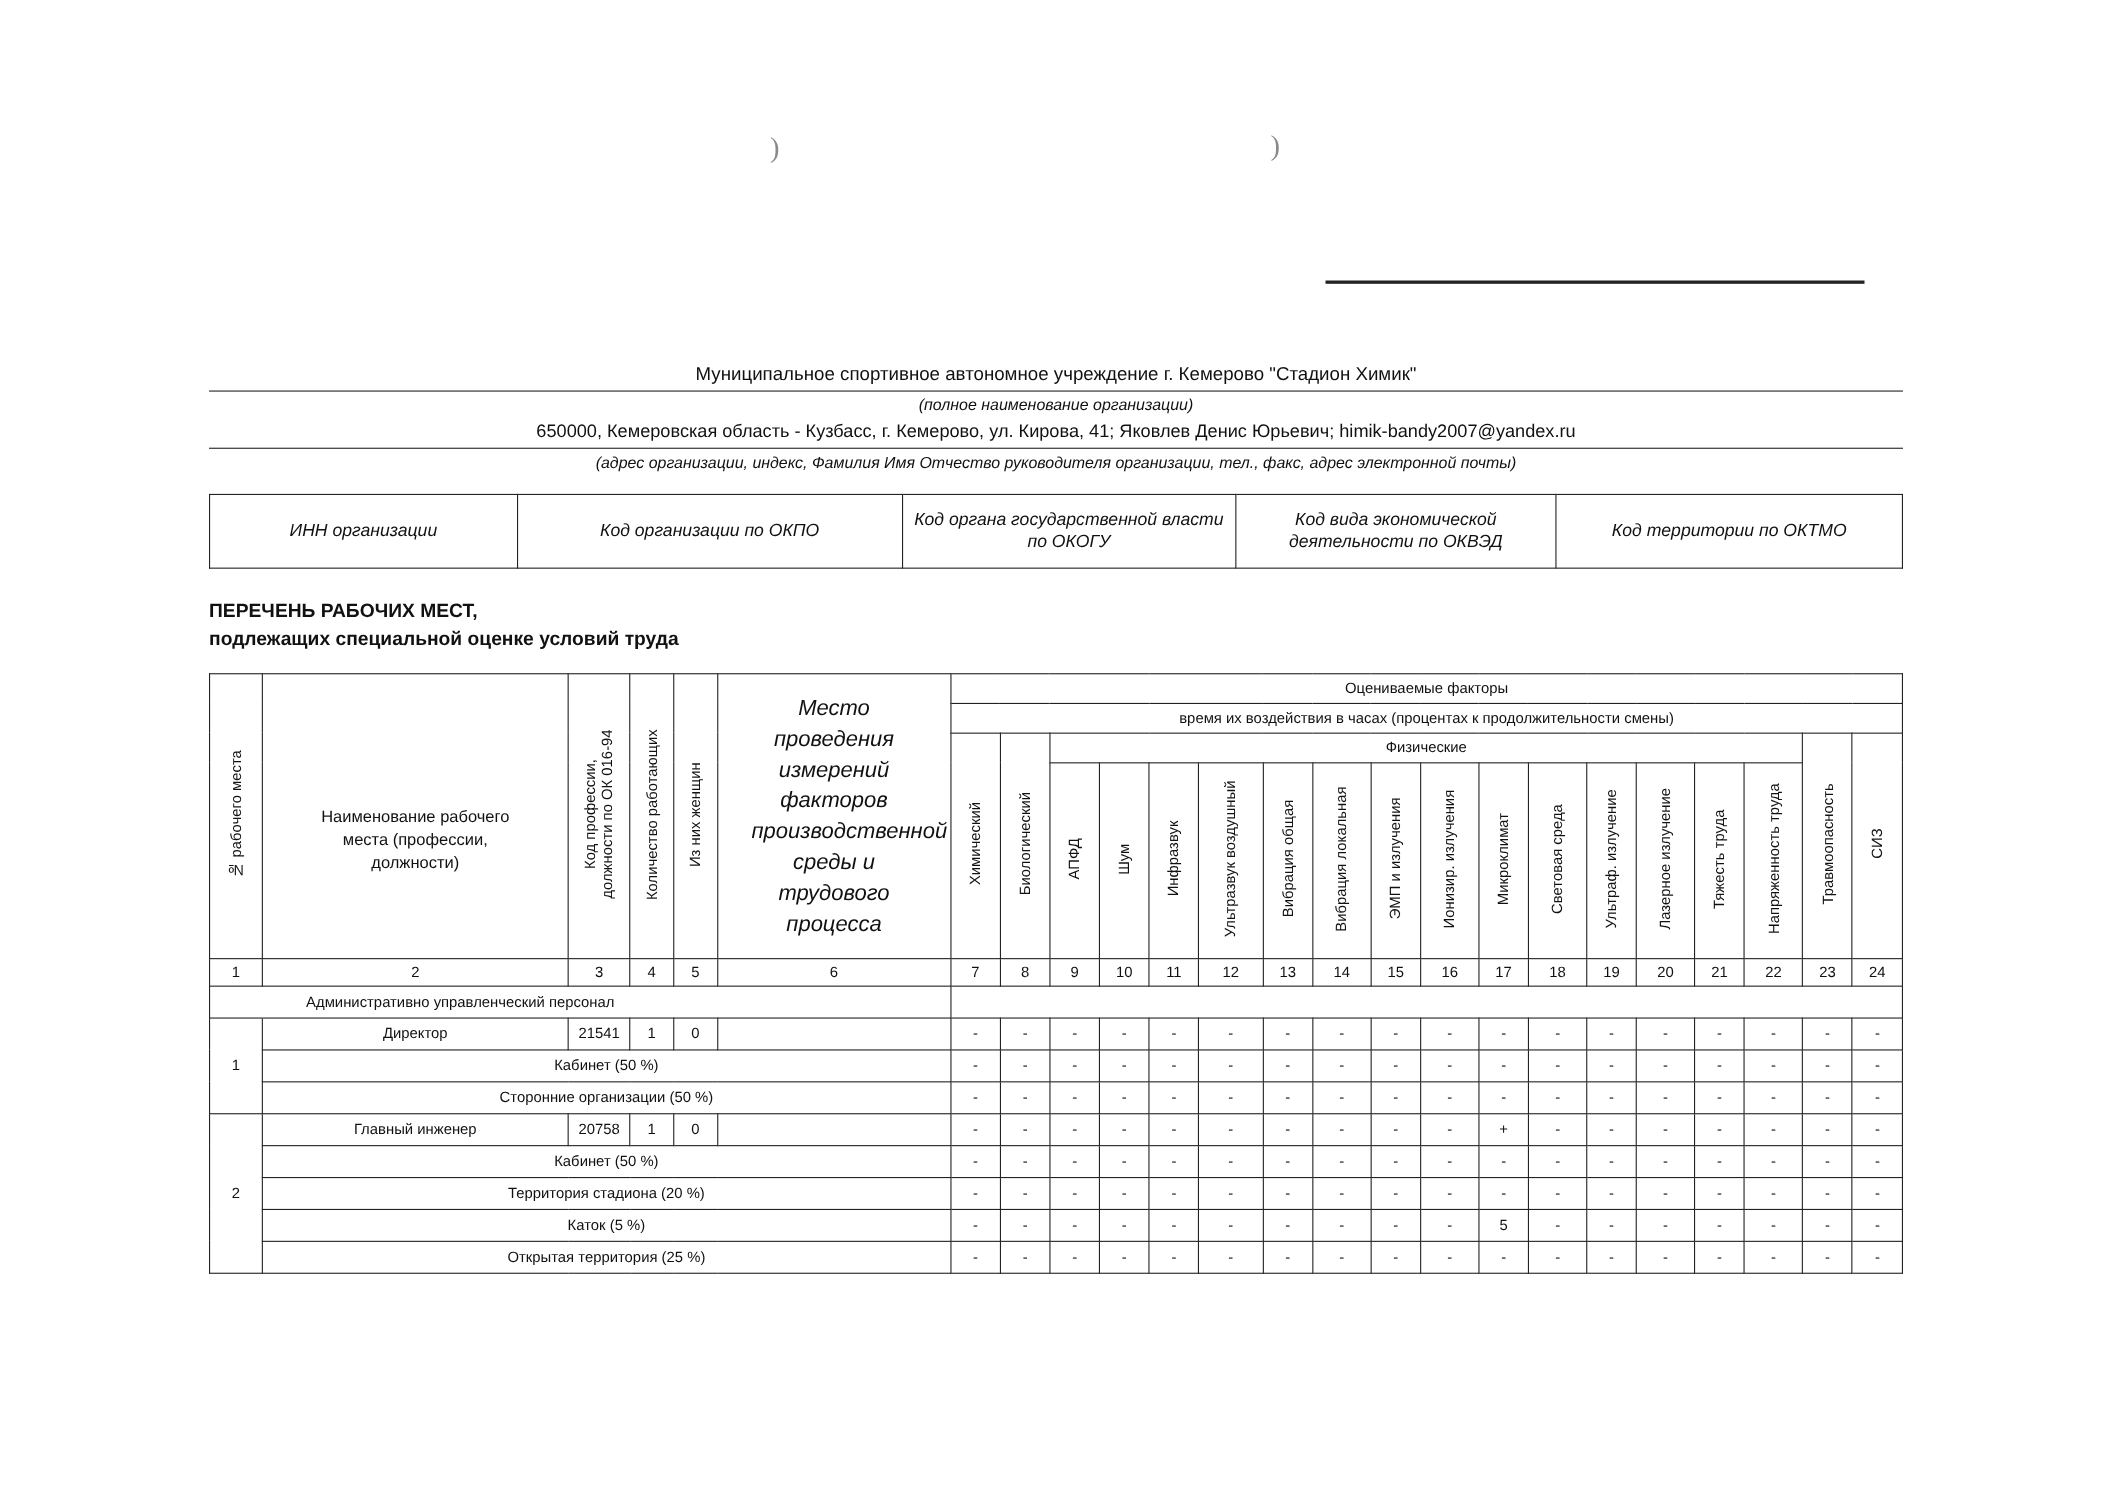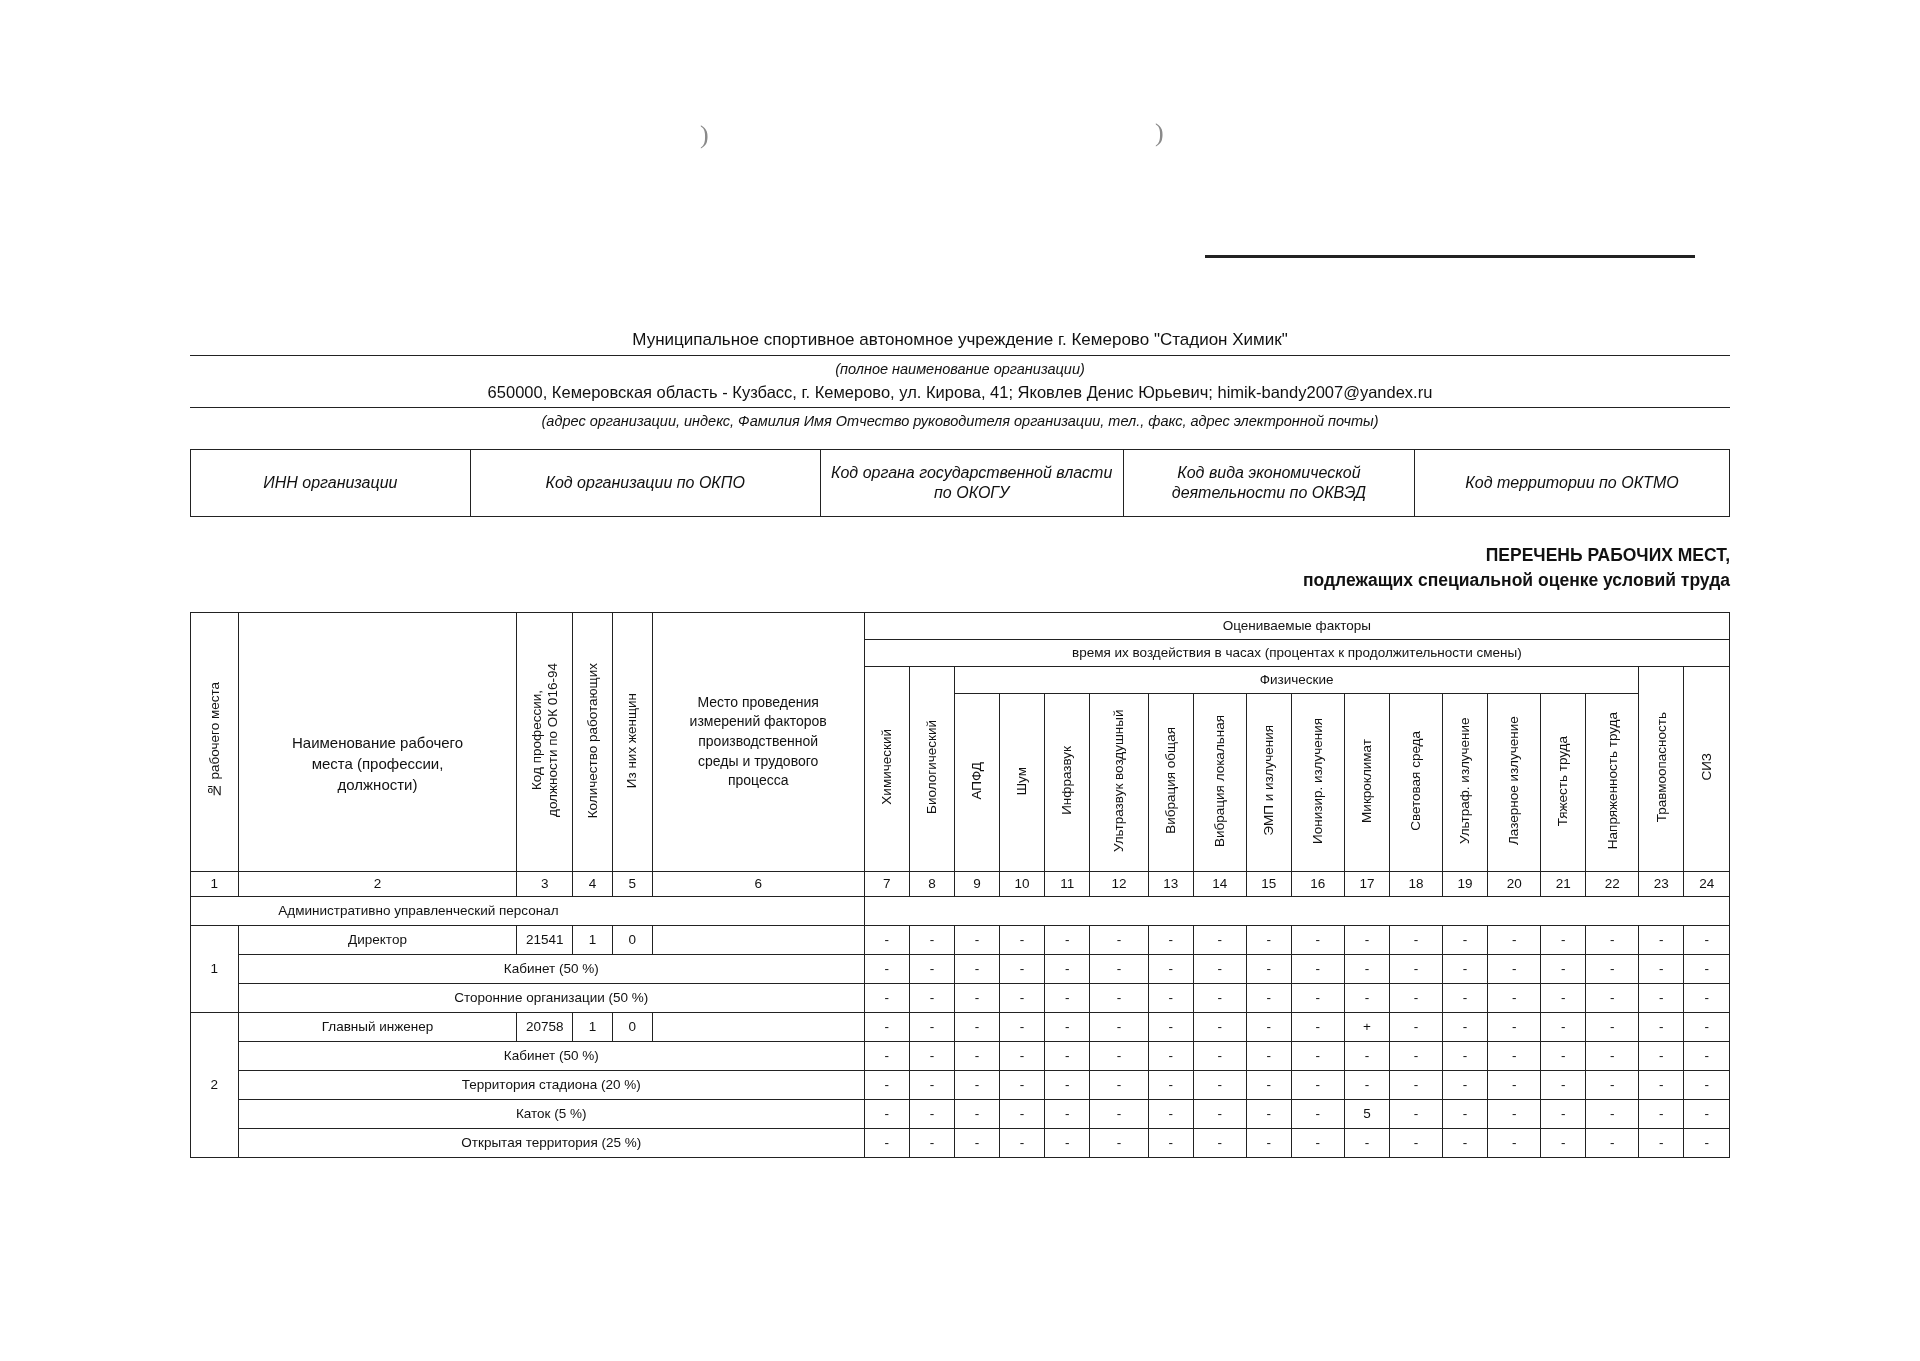--- a/index.html
+++ b/index.html
@@ -80,21 +80,21 @@
   }
   table.codes td.head {
     height: 52px;
     line-height: 1.25;
   }
   table.codes td.val {
     height: 30px;
   }
 
   .main-title {
-    text-align: right;
+    text-align: left;
     font-weight: bold;
     font-size: 17.5px;
     margin-top: 26px;
     line-height: 1.45;
   }
 
   table.perechen {
     border-collapse: collapse;
     width: 100%;
     margin-top: 18px;
@@ -220,21 +220,21 @@
         <td rowspan="4">
           <span class="vert two">Код профессии, должности по ОК 016-94</span>
         </td>
         <td rowspan="4">
           <span class="vert">Количество работающих</span>
         </td>
         <td rowspan="4">
           <span class="vert">Из них женщин</span>
         </td>
         <td rowspan="4">
-          <span style="display:inline-block; width:150px; line-height:1.4; font-size:14px;">Место проведения измерений факторов производственной среды и трудового процесса</span>
+          <span style="display:inline-block; width:150px; line-height:1.4; font-size:20px;font-style:italic;">Место проведения измерений факторов производственной среды и трудового процесса</span>
         </td>
         <td colspan="18" class="grp-head">Оцениваемые факторы</td>
       </tr>
 
       <tr>
         <td colspan="18" class="grp-head">время их воздействия в часах (процентах к продолжительности смены)</td>
       </tr>
 
       <tr>
         <td rowspan="2">

